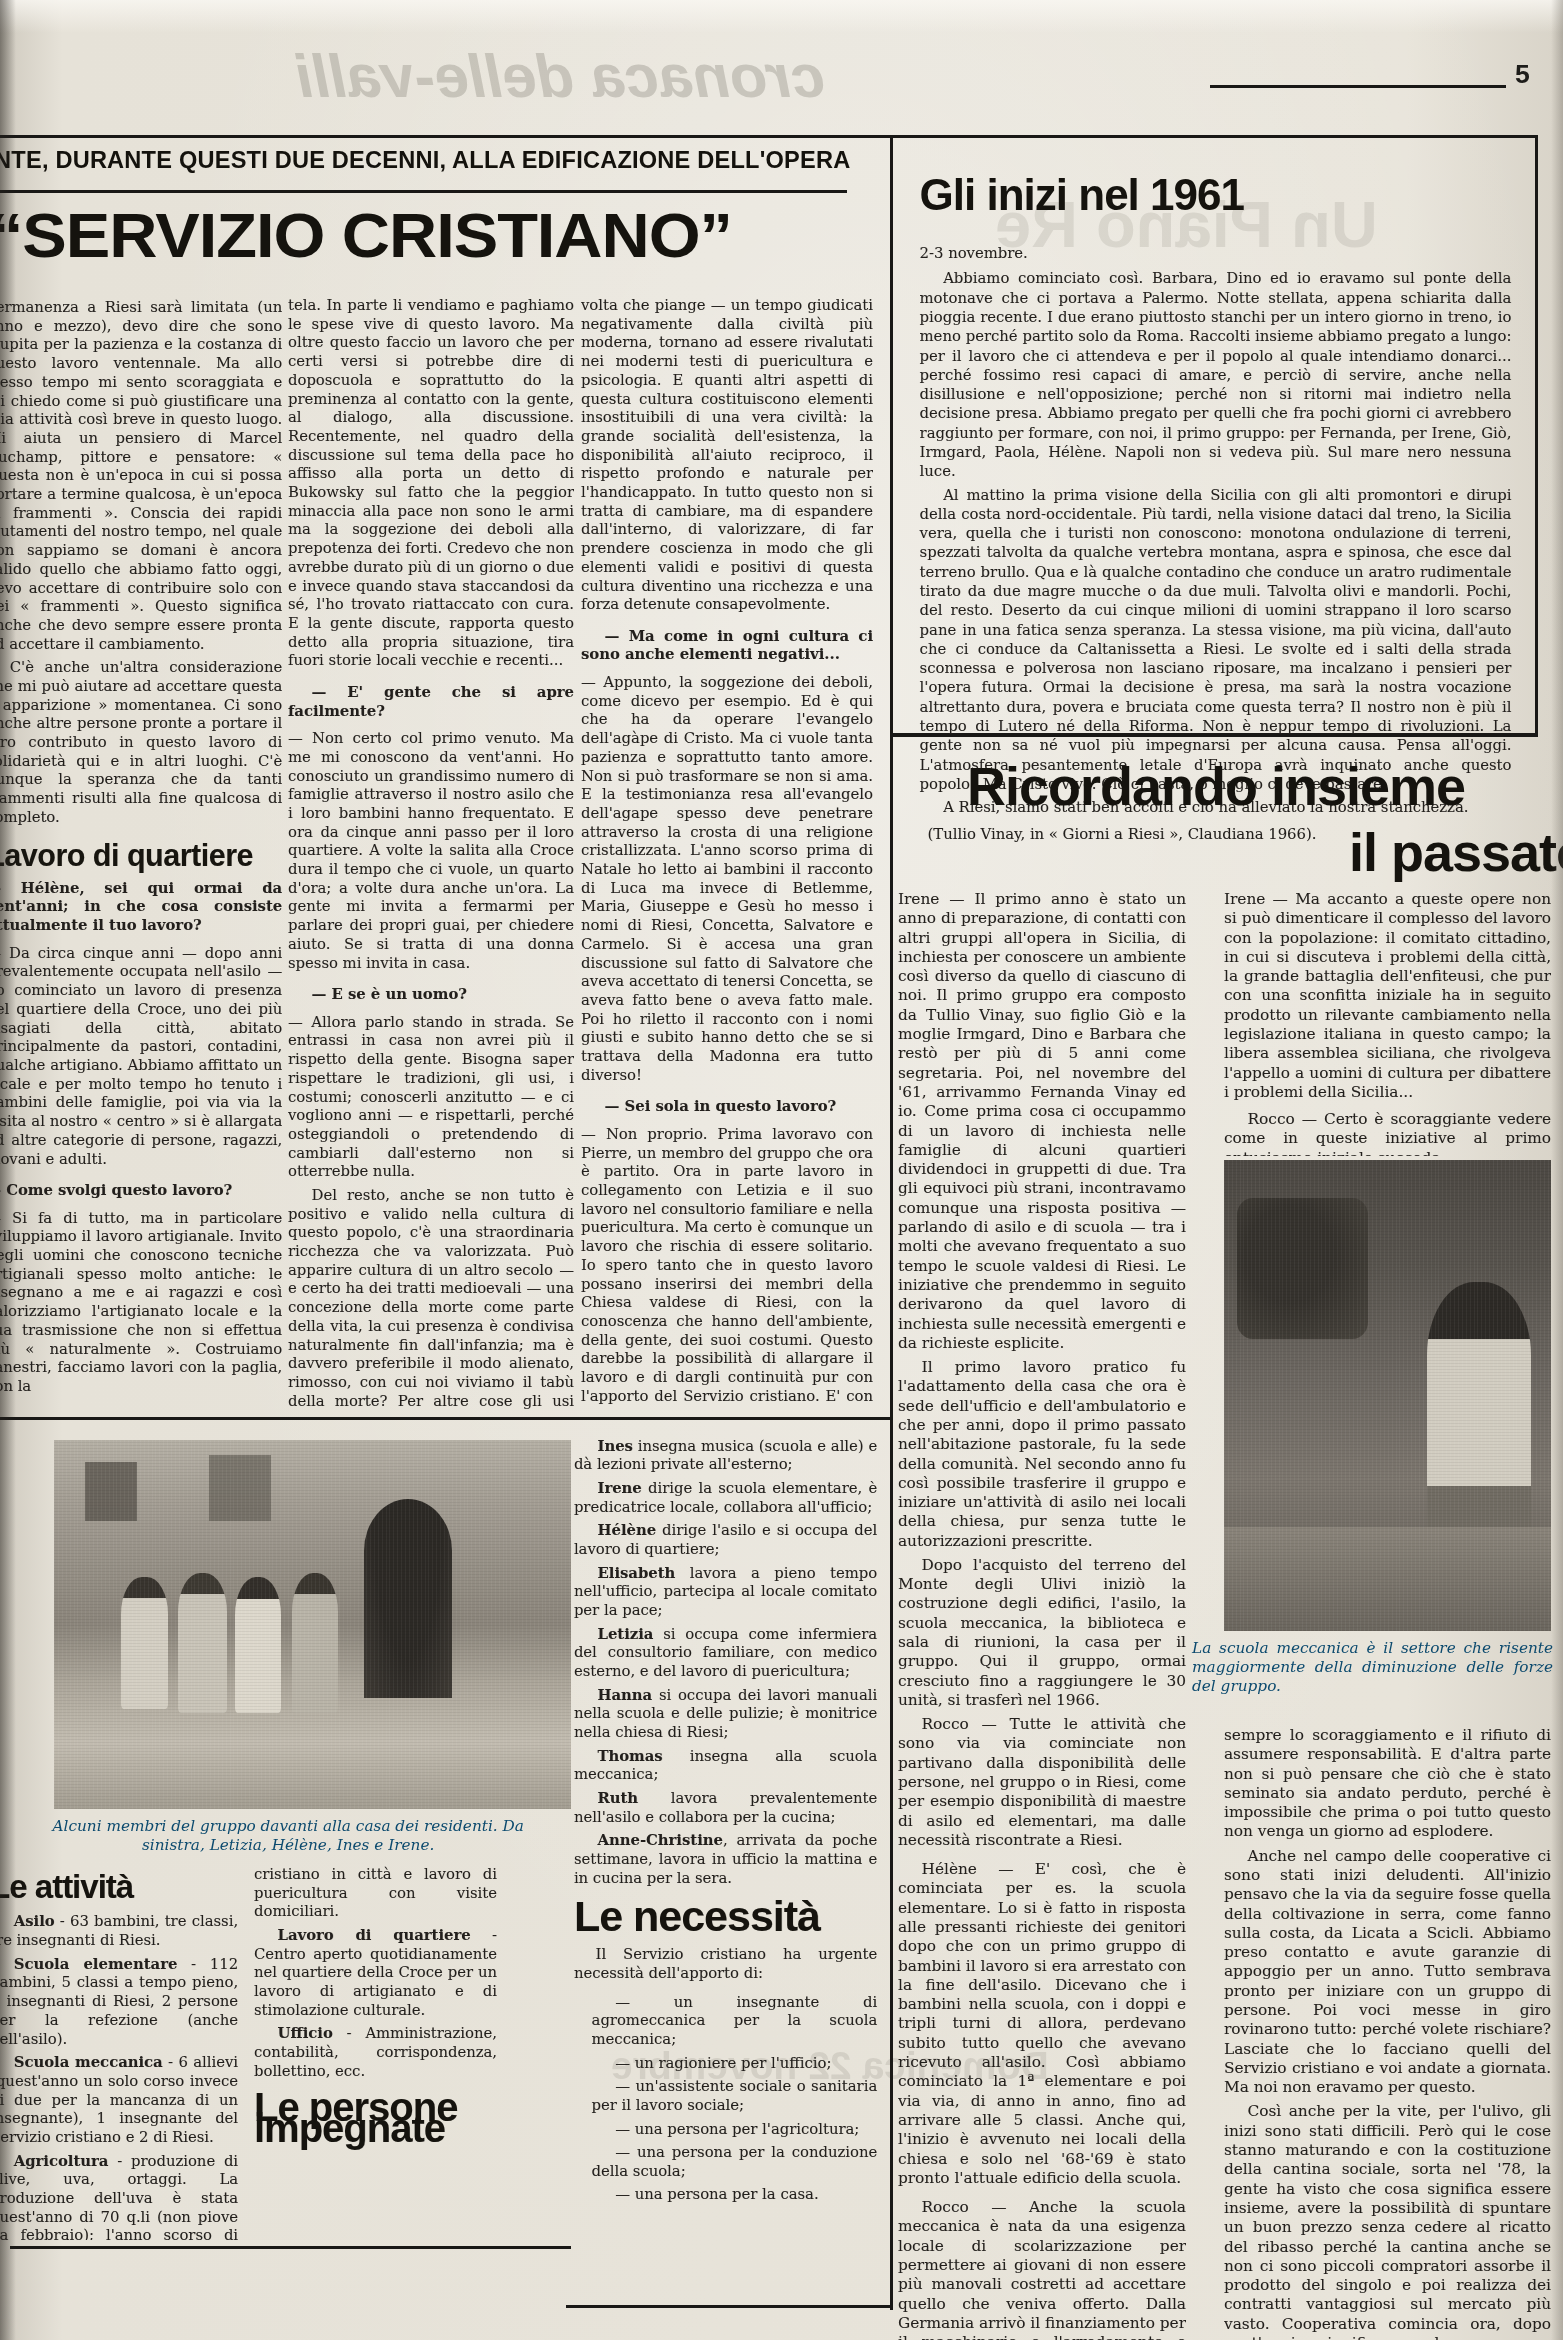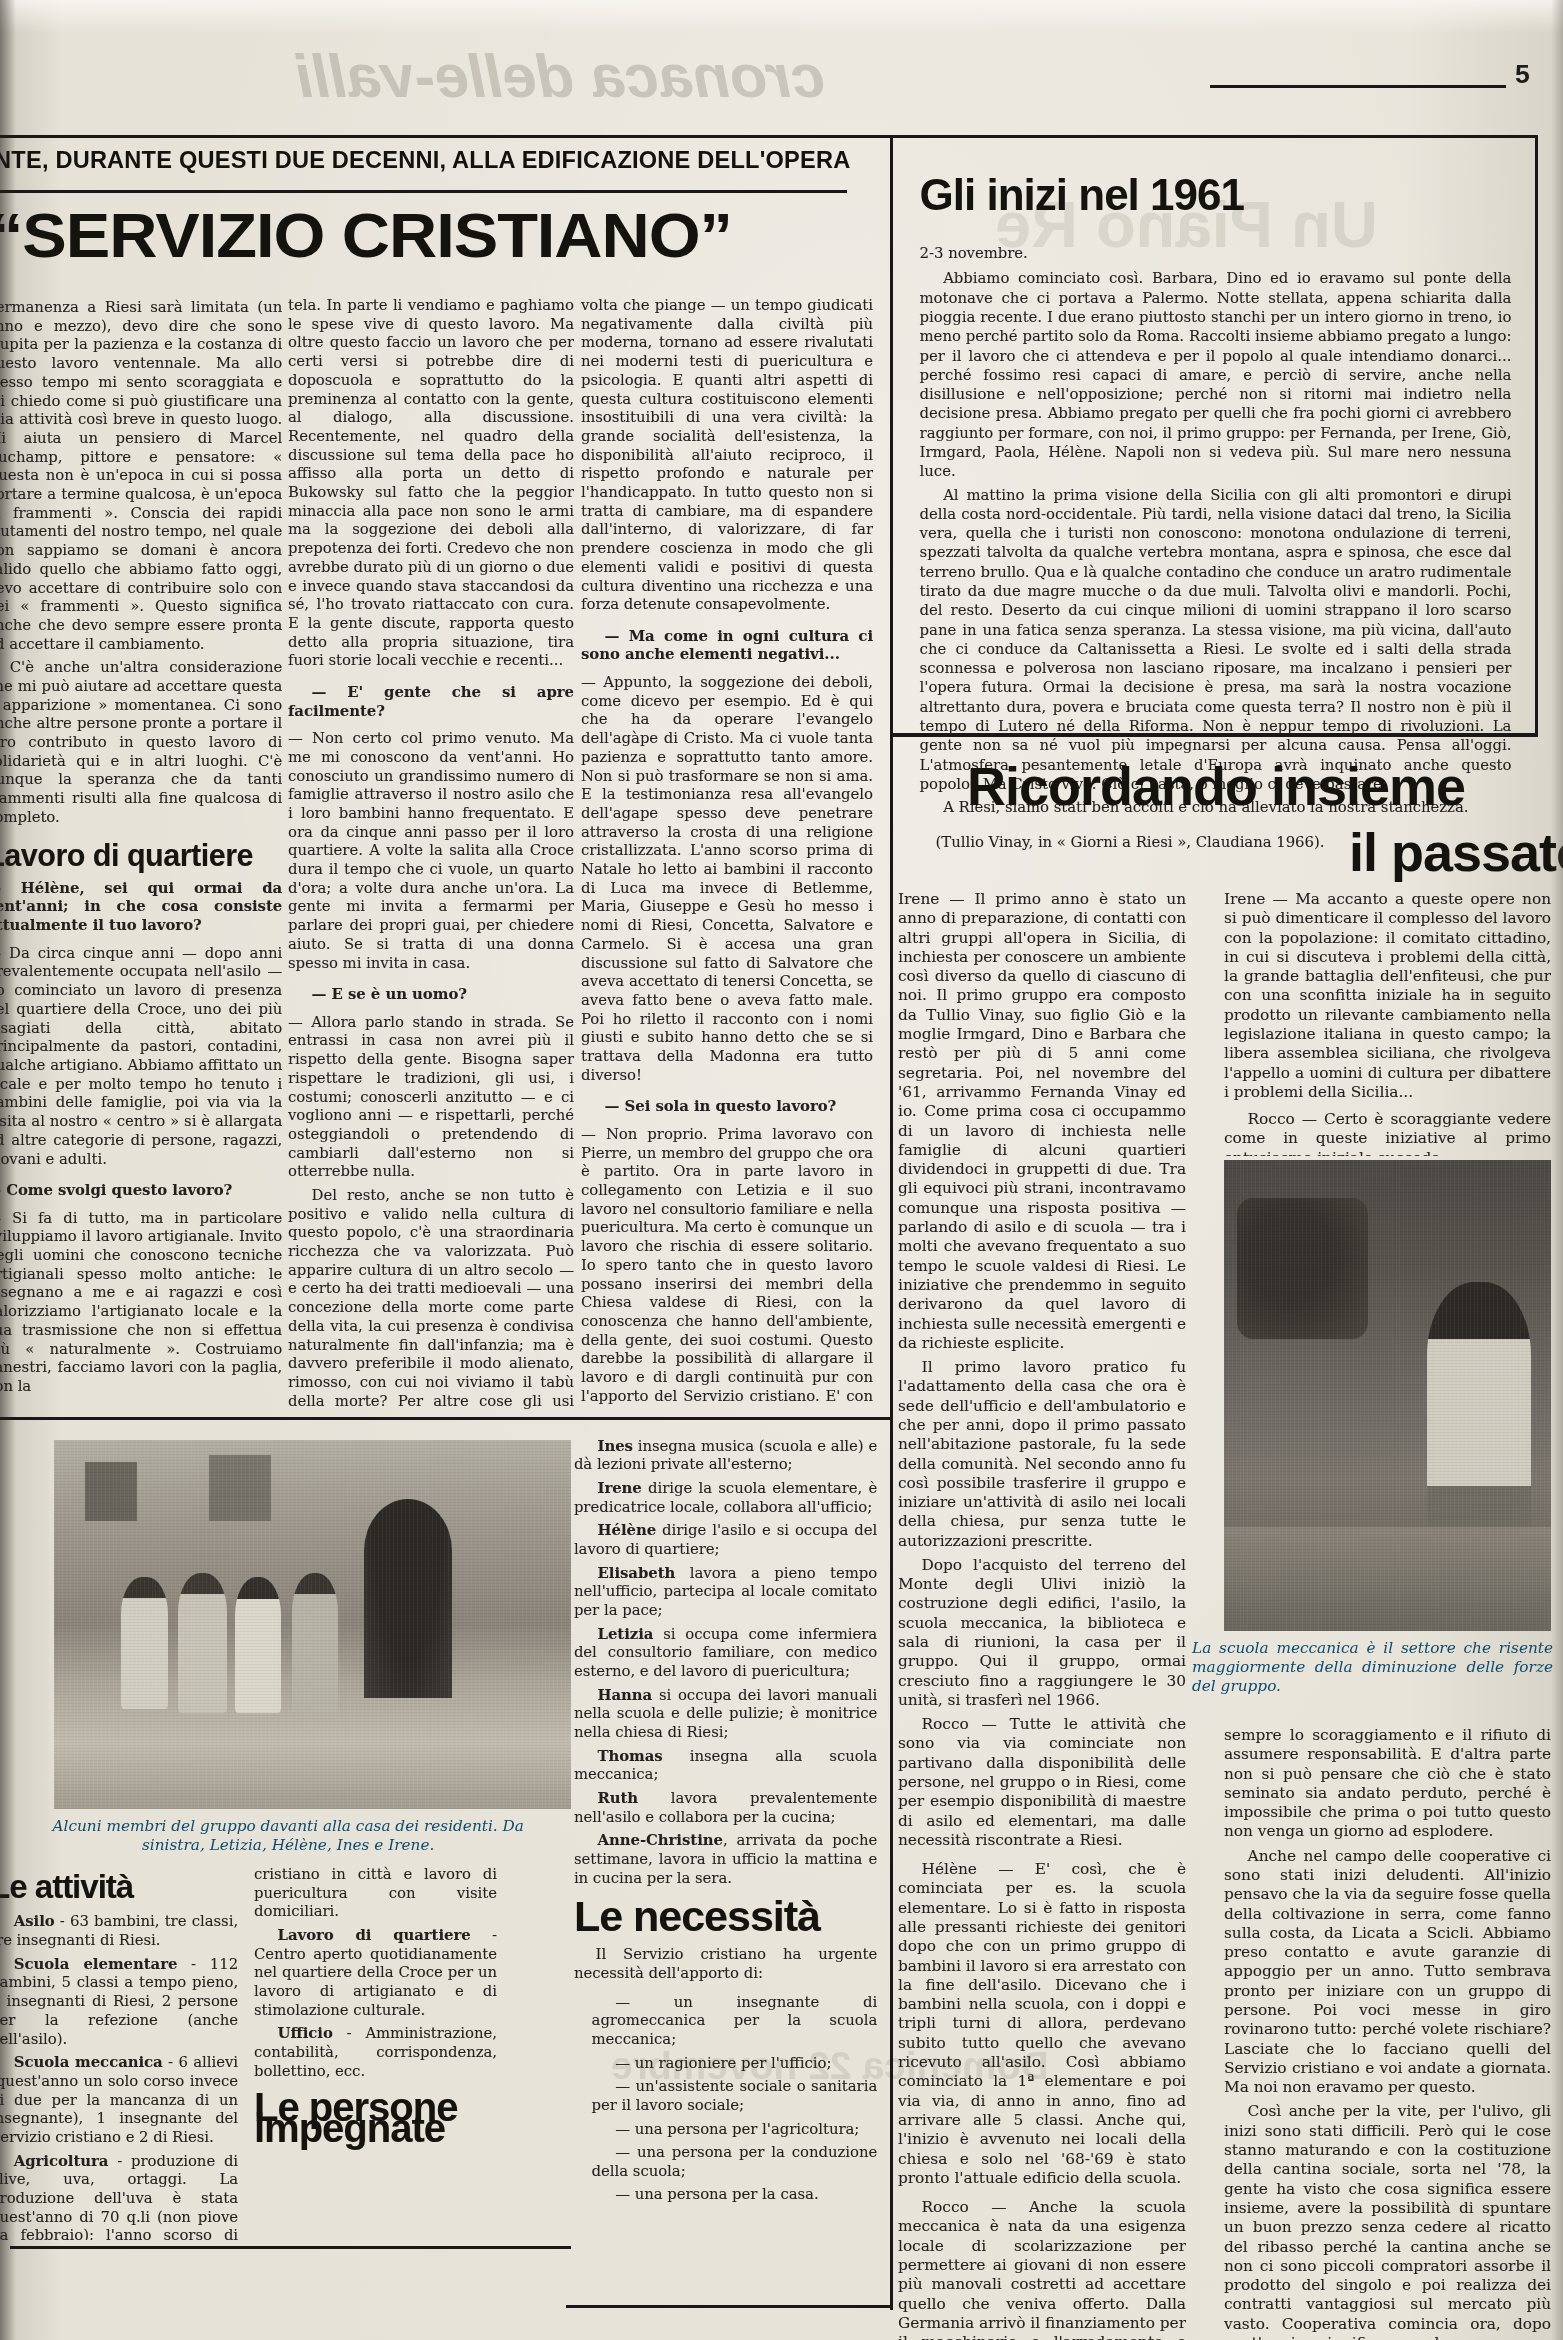--- a/index.html
+++ b/index.html
@@ -60,21 +60,21 @@
 
 <div class="abs rule" style="left:890px;top:135px;width:3px;height:2175px;"></div>
 
 <div class="abs" style="left:892px;top:135px;width:646px;height:602px;box-sizing:border-box;border-top:3px solid #191816;border-right:3px solid #191816;border-bottom:4.9px solid #191816;padding:9.9px 23.6px 0 27.6px;">
   <div class="bighead" style="font-size:44px;margin:21.7px 0 23.6px;letter-spacing:-1px;">Gli inizi nel 1961</div>
   <div class="body-text" style="font-size:14.8px;line-height:19.3px;">
     <p class="noind" style="margin:0 0 5.9px;">2-3 novembre.</p>
     <p style="margin:0 0 3.9px;text-indent:23.6px;">Abbiamo cominciato così. Barbara, Dino ed io eravamo sul ponte della motonave che ci portava a Palermo. Notte stellata, appena schiarita dalla pioggia recente. I due erano piuttosto stanchi per un intero giorno in treno, io meno perché partito solo da Roma. Raccolti insieme abbiamo pregato a lungo: per il lavoro che ci attendeva e per il popolo al quale intendiamo donarci... perché fossimo resi capaci di amare, e perciò di servire, anche nella disillusione e nell'opposizione; perché non si ritorni mai indietro nella decisione presa. Abbiamo pregato per quelli che fra pochi giorni ci avrebbero raggiunto per formare, con noi, il primo gruppo: per Fernanda, per Irene, Giò, Irmgard, Paola, Hélène. Napoli non si vedeva più. Sul mare nero nessuna luce.</p>
     <p style="margin:0 0 3.9px;text-indent:23.6px;">Al mattino la prima visione della Sicilia con gli alti promontori e dirupi della costa nord-occidentale. Più tardi, nella visione dataci dal treno, la Sicilia vera, quella che i turisti non conoscono: monotona ondulazione di terreni, spezzati talvolta da qualche vertebra montana, aspra e spinosa, che esce dal terreno brullo. Qua e là qualche contadino che conduce un aratro rudimentale tirato da due magre mucche o da due muli. Talvolta olivi e mandorli. Pochi, del resto. Deserto da cui cinque milioni di uomini strappano il loro scarso pane in una fatica senza speranza. La stessa visione, ma più vicina, dall'auto che ci conduce da Caltanissetta a Riesi. Le svolte ed i salti della strada sconnessa e polverosa non lasciano riposare, ma incalzano i pensieri per l'opera futura. Ormai la decisione è presa, ma sarà la nostra vocazione altrettanto dura, povera e bruciata come questa terra? Il nostro non è più il tempo di Lutero né della Riforma. Non è neppur tempo di rivoluzioni. La gente non sa né vuol più impegnarsi per alcuna causa. Pensa all'oggi. L'atmosfera pesantemente letale d'Europa avrà inquinato anche questo popolo? Ma Cristo vive. Ciò ci basta, o meglio ci deve bastare.</p>
     <p style="margin:0 0 2px;text-indent:23.6px;">A Riesi, siamo stati ben accolti e ciò ha alleviato la nostra stanchezza.</p>
-    <p class="noind" style="margin:16px;">(Tullio Vinay, in « Giorni a Riesi », Claudiana 1966).</p>
+    <p class="noind" style="margin:8px;">(Tullio Vinay, in « Giorni a Riesi », Claudiana 1966).</p>
   </div>
 </div>
 
 <div class="abs bighead" style="left:891px;top:755px;width:650px;text-align:center;font-size:54px;">Ricordando insieme</div>
 <div class="abs bighead" style="left:938px;top:821px;width:650px;text-align:right;font-size:54px;">il passato</div>
 
 <div class="abs col body-text" style="left:-13.8px;top:298px;width:296px;height:1111px;">
   <p class="noind">permanenza a Riesi sarà limitata (un anno e mezzo), devo dire che sono stupita per la pazienza e la costanza di questo lavoro ventennale. Ma allo stesso tempo mi sento scoraggiata e mi chiedo come si può giustificare una mia attività così breve in questo luogo. Mi aiuta un pensiero di Marcel Duchamp, pittore e pensatore: « Questa non è un'epoca in cui si possa portare a termine qualcosa, è un'epoca di frammenti ». Conscia dei rapidi mutamenti del nostro tempo, nel quale non sappiamo se domani è ancora valido quello che abbiamo fatto oggi, devo accettare di contribuire solo con dei « frammenti ». Questo significa anche che devo sempre essere pronta ad accettare il cambiamento.</p>
   <p>C'è anche un'altra considerazione che mi può aiutare ad accettare questa « apparizione » momentanea. Ci sono anche altre persone pronte a portare il loro contributo in questo lavoro di solidarietà qui e in altri luoghi. C'è dunque la speranza che da tanti frammenti risulti alla fine qualcosa di completo.</p>
   <div class="h-section">Lavoro di quartiere</div>

